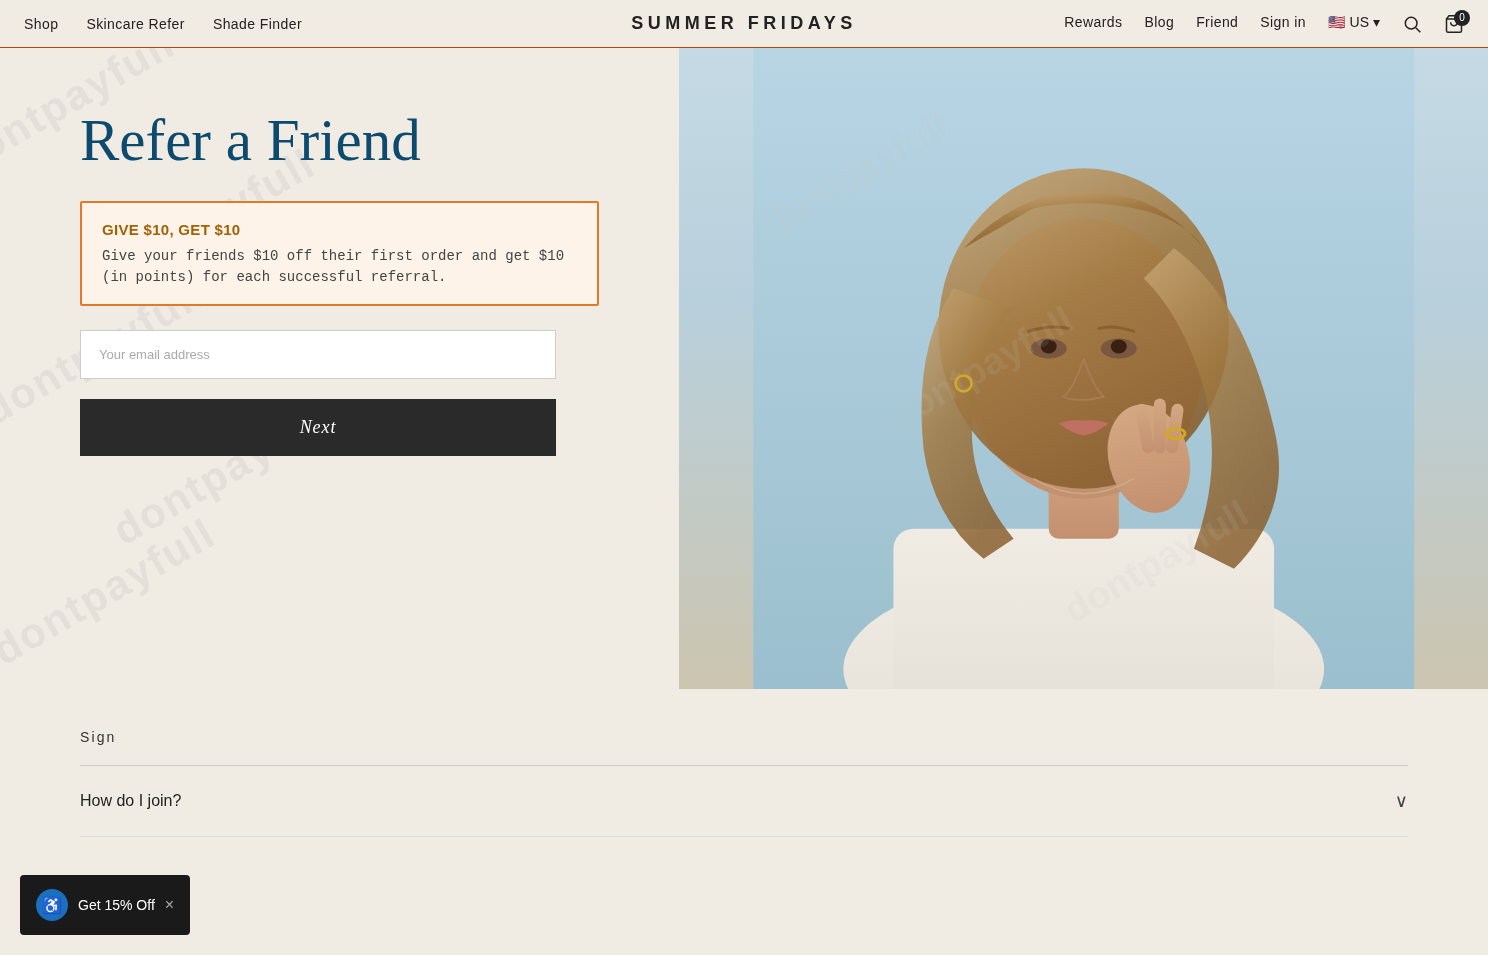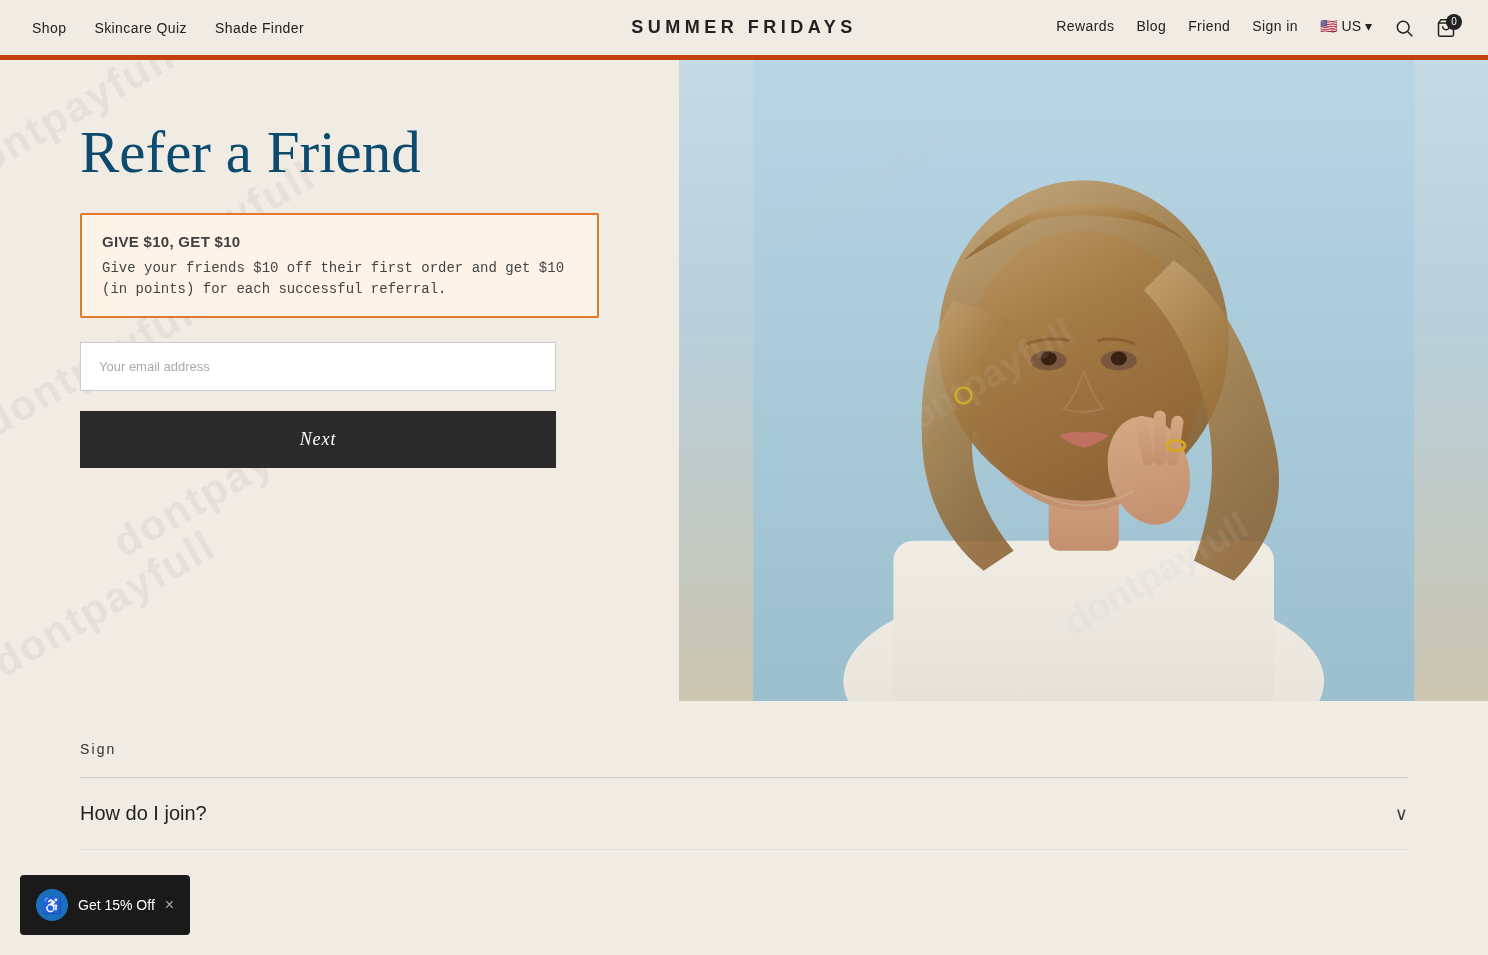--- a/index.html
+++ b/index.html
@@ -8,24 +8,24 @@
       background: #f0ebe3;
       min-height: 955px;
       overflow-x: hidden;
     }
 
     
     nav {
       display: flex;
       align-items: center;
       justify-content: space-between;
-      height: 60px;
-      padding: 0 32px;
+      height: 48px;
+      padding: 0 24px;
       background: #f0ebe3;
-      border-bottom: 5px solid #c2410c;
+      border-bottom: 1px solid #c2410c;
       position: relative;
       z-index: 10;
     }
     .nav-left {
       display: flex;
       gap: 28px;
       align-items: center;
     }
     .nav-left a, .nav-right a {
       font-family: Arial, sans-serif;
@@ -139,21 +139,21 @@
       border: 2px solid #e07a2a;
       background: #fdf3e8;
       padding: 18px 20px 16px 20px;
       margin-bottom: 24px;
       border-radius: 2px;
     }
     .promo-title {
       font-family: Arial, sans-serif;
       font-size: 15px;
       font-weight: 700;
-      color: #404040;
+      color: #a16207;
       margin-bottom: 8px;
       letter-spacing: 0.02em;
     }
     .promo-desc {
       font-family: Liberation Mono, monospace;
       font-size: 14px;
       color: #444;
       line-height: 1.5;
     }
 
@@ -222,21 +222,21 @@
     .faq-item {
       display: flex;
       justify-content: space-between;
       align-items: center;
       padding: 24px 0;
       border-bottom: 1px solid #ddd;
       cursor: pointer;
     }
     .faq-question {
       font-family: Arial, sans-serif;
-      font-size: 20px;
+      font-size: 16px;
       color: #222;
       font-weight: 400;
     }
     .faq-chevron {
       font-size: 18px;
       color: #444;
     }
 
     
     .toast-bar {
@@ -271,21 +271,21 @@
       font-size: 16px;
       cursor: pointer;
     }
   </style>
 </head>
 <body>
 
 <nav>
   <div class="nav-left">
     <a href="#">Shop</a>
-    <a href="#">Skincare Quiz</a>
+    <a href="#">Skincare Refer</a>
     <a href="#">Shade Finder</a>
   </div>
   <div class="nav-center">SUMMER FRIDAYS</div>
   <div class="nav-right">
     <a href="#">Rewards</a>
     <a href="#">Blog</a>
     <a href="#">Friend</a>
     <a href="#">Sign in</a>
     <button class="flag-btn">
       <span>🇺🇸</span>

